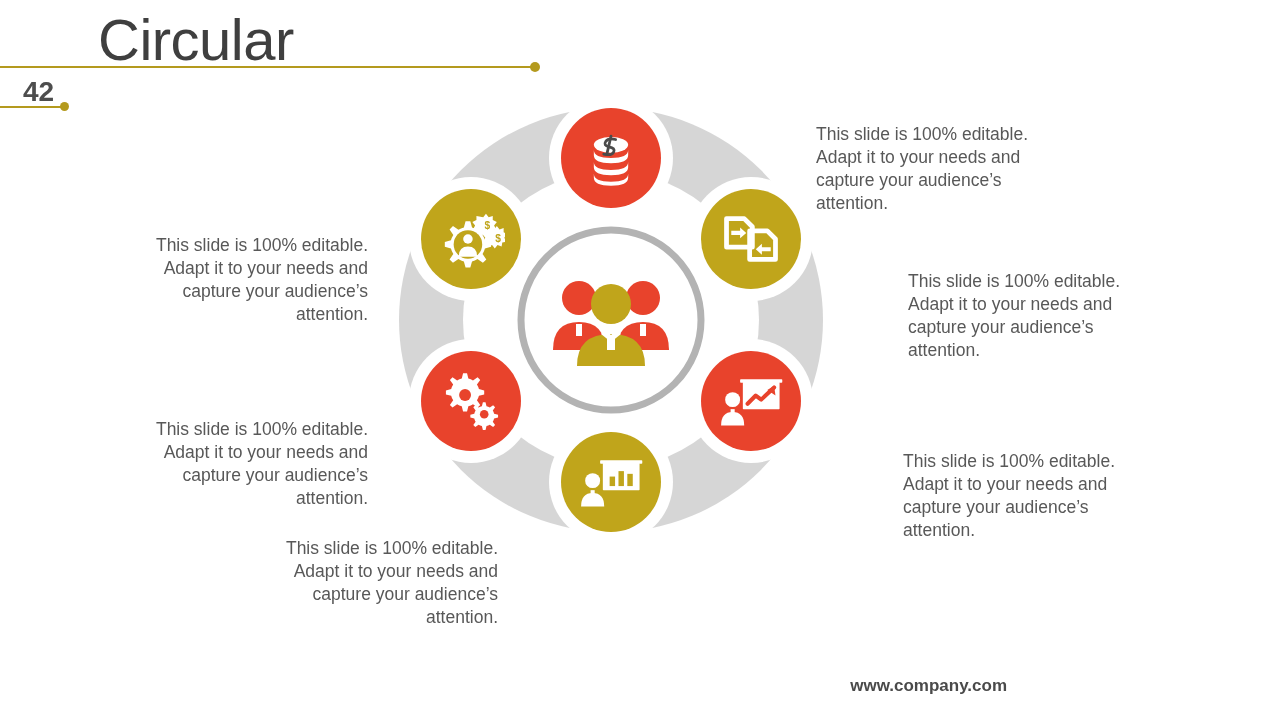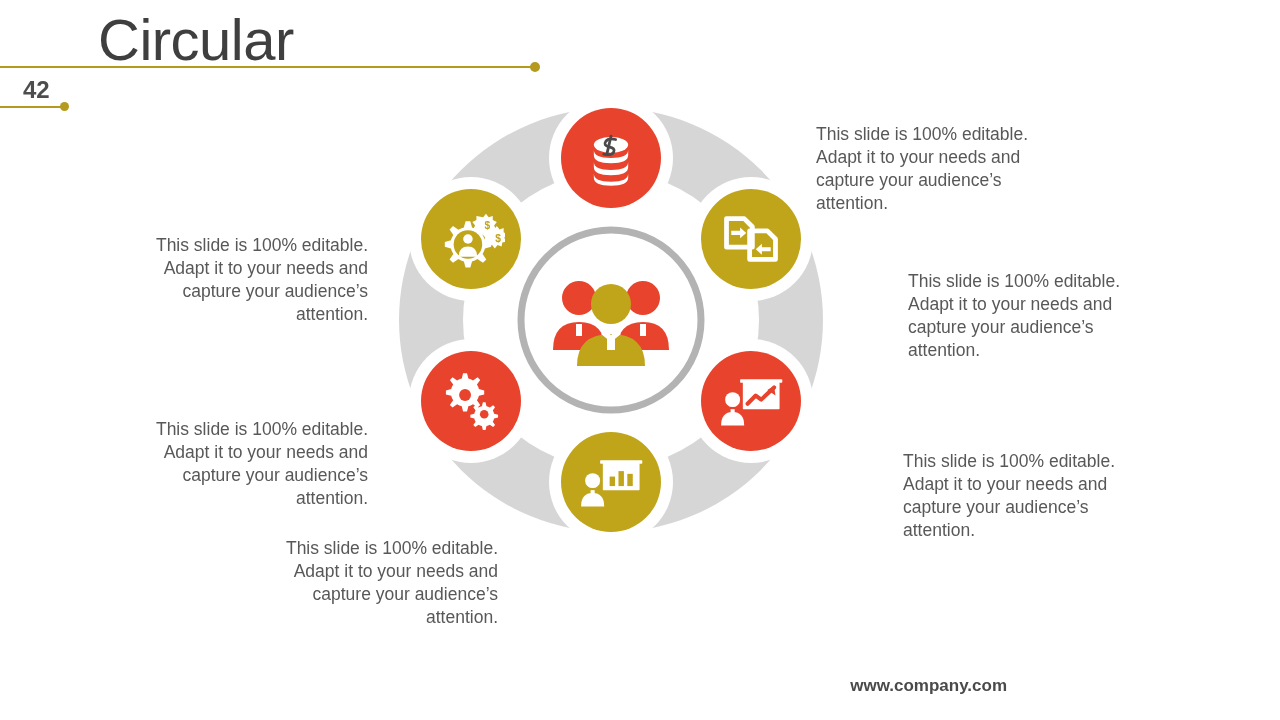--- a/index.html
+++ b/index.html
@@ -29,21 +29,21 @@
   .rule-bot {
     position:absolute; left:0px; top:106px; width:64px; height:2px;
     background:#b49a1e;
   }
   .rule-bot-dot {
     position:absolute; left:60px; top:102px;
     width:9px; height:9px; border-radius:50%; background:#b49a1e;
   }
   .slide-num {
     position:absolute; left:23px; top:76px;
-    font-size:24px; font-weight:700; color:#4d4d4d;
+    font-size:28px; font-weight:700; color:#4d4d4d;
   }
 
   
   .txt {
     position:absolute;
     font-size:17.5px;
     line-height:23px;
     color:#585858;
     width:258px;
   }

